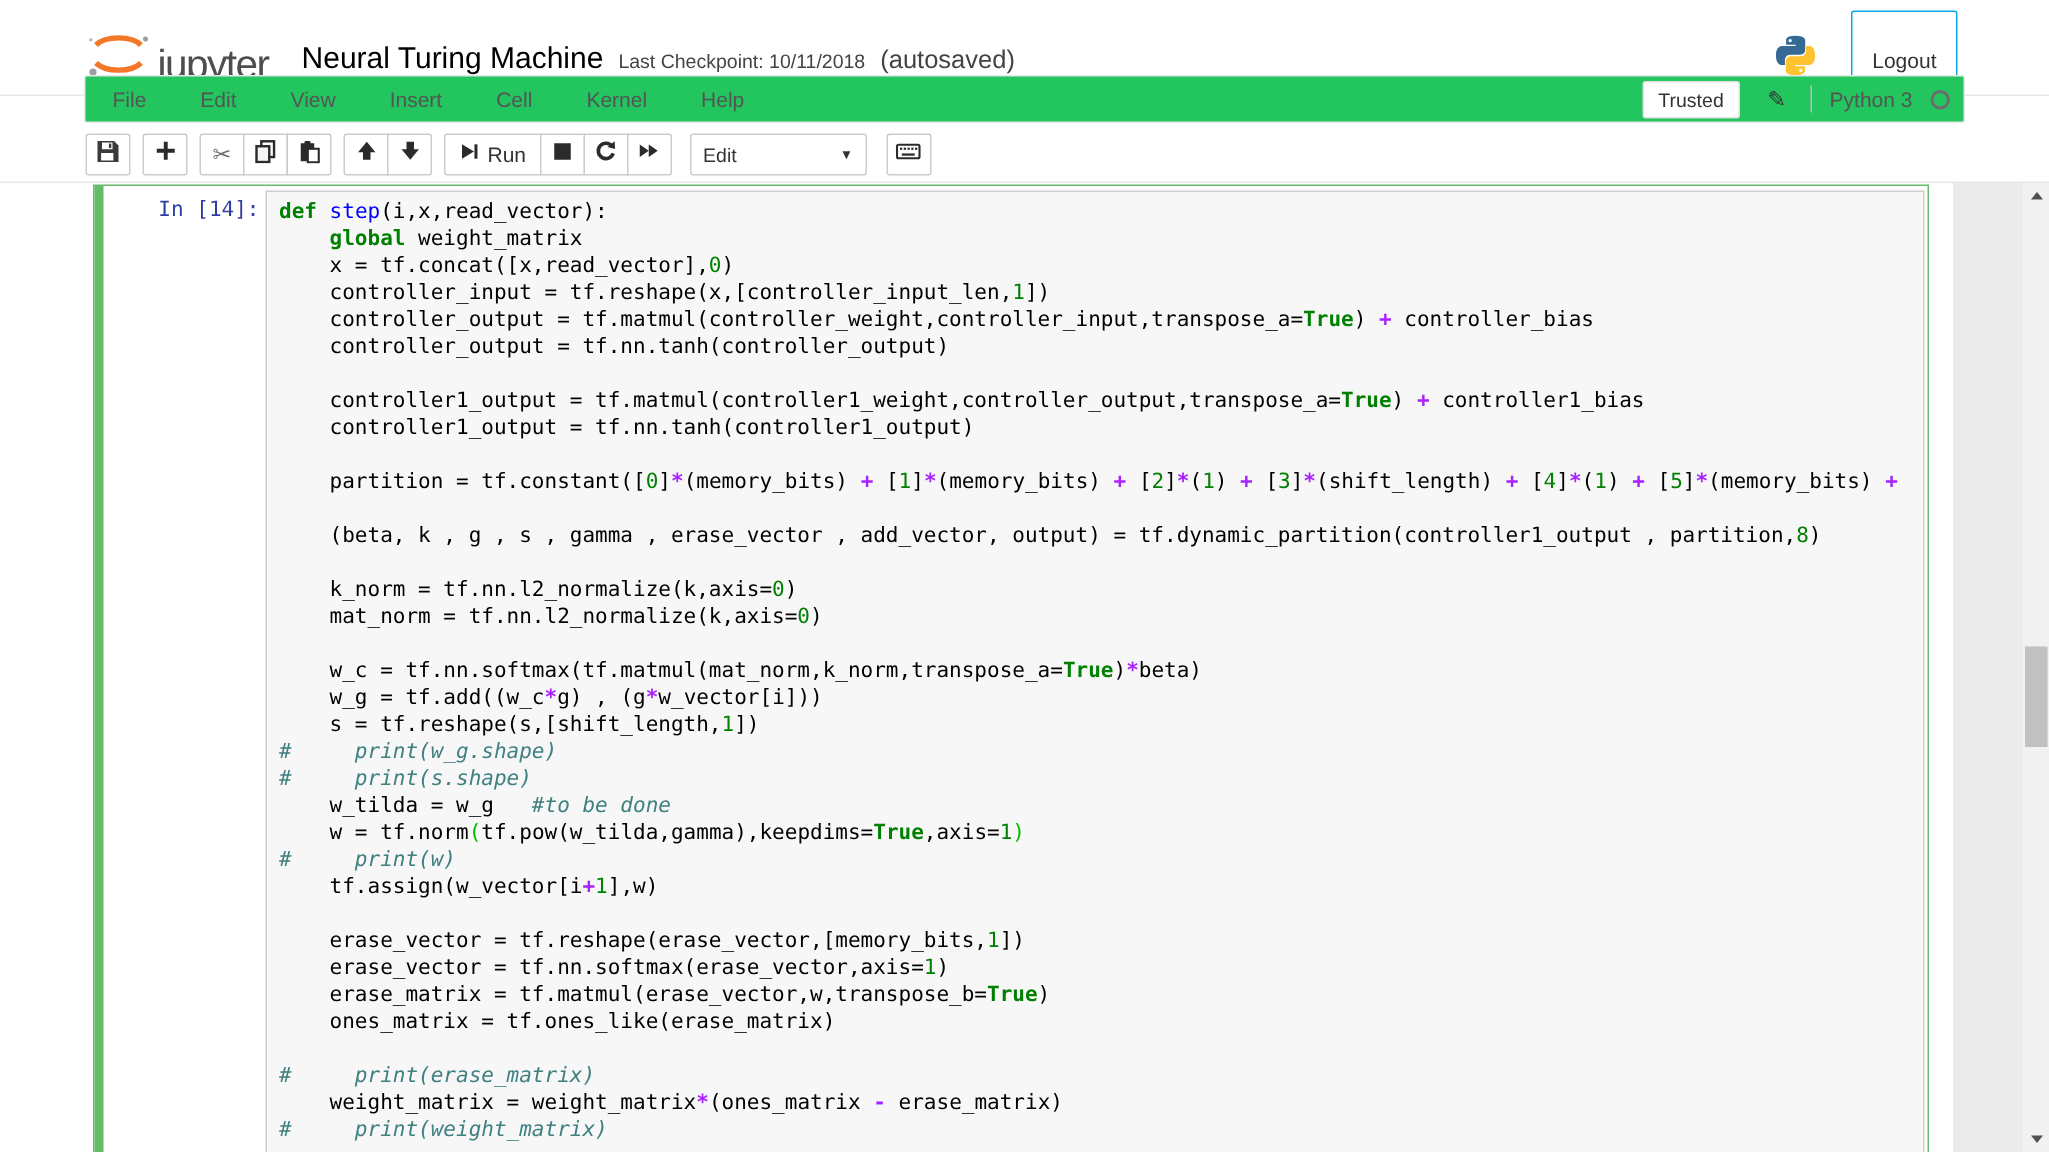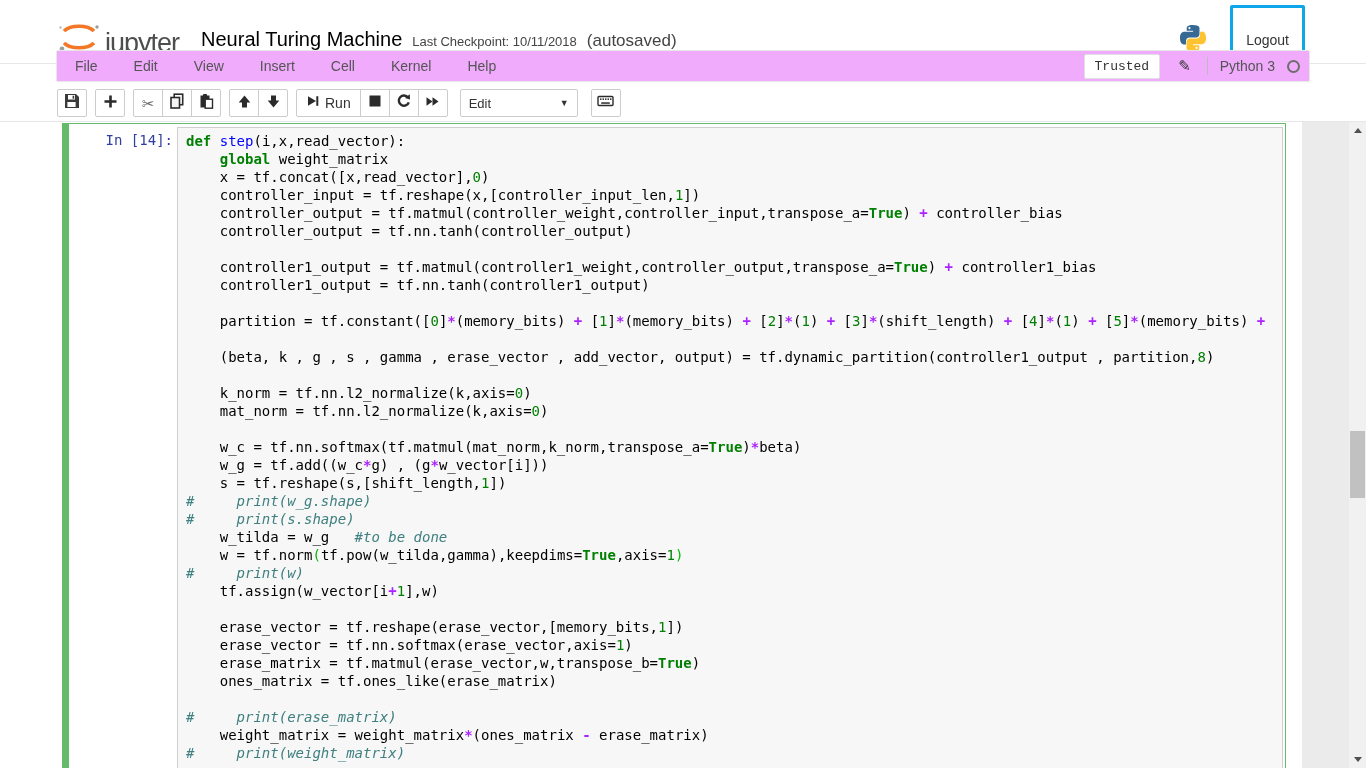--- a/index.html
+++ b/index.html
@@ -11,31 +11,31 @@
   .header { position:absolute; top:16px; left:0; width:1366px; height:48px; background:#fff;
             border-bottom:1px solid #e7e7e7; display:flex; align-items:center; }
   .logo { display:flex; align-items:flex-end; margin-left:57px; cursor:pointer; }
   .logo-text { font-size:27px; color:#4e4e4e; letter-spacing:-1px; margin-left:4px; line-height:30px; }
   .title-area { display:flex; align-items:baseline; margin-left:22px; }
   .nb-title { font-size:20px; color:#000; }
   .checkpoint { font-size:13px; color:#444; margin-left:10px; }
   .autosaved { font-size:17px; color:#444; margin-left:10px; }
   .header-right { margin-left:auto; display:flex; align-items:center; margin-right:61px; }
   .py-logo { margin-right:22px; }
-  .btn-logout { background:#fff; border:3px solid #0ea5e9; border-radius:2px; padding:24px 13px;
+  .btn-logout { background:#fff; border:1px solid #0ea5e9; border-radius:2px; padding:24px 13px;
                 font-size:14px; color:#333; cursor:pointer; font-family:inherit; }
 
   
-  .menubar { position:absolute; top:50px; left:56px; width:1254px; height:32px; background:#f0abfc;
+  .menubar { position:absolute; top:50px; left:56px; width:1254px; height:32px; background:#22c55e;
              border:1px solid #e7e7e7; border-radius:2px; display:flex; align-items:center; }
   .menu { display:flex; list-style:none; height:100%; }
   .menu li { font-size:14px; color:#555; padding:0 15px; margin:0 3px; display:flex; align-items:center; cursor:pointer; }
   .menubar-right { margin-left:auto; display:flex; align-items:center; padding-right:9px; }
   .btn-trusted { background:#fff; border:1px solid #e0e0e0; border-radius:2px; padding:4px 10px;
-                 font-size:13px; color:#333; cursor:default; font-family:Liberation Mono, monospace; }
+                 font-size:13px; color:#333; cursor:default; font-family:Liberation Sans, sans-serif; }
   .pencil { font-size:15px; color:#333; margin:0 16px 0 18px; }
   .mb-sep { width:1px; height:18px; background:#bbb; margin-right:12px; }
   .kernel-name { font-size:14px; color:#555; margin-right:12px; }
   .kernel-circle { width:13px; height:13px; border:2px solid #6d6d6d; border-radius:50%; background:transparent; }
 
   
   .toolbar { position:absolute; top:89px; left:57px; display:flex; align-items:center; }
   .tb-group { display:flex; margin-right:8px; }
   .tb-btn { width:30px; height:28px; background:#fff; border:1px solid #cccccc; display:flex;
             align-items:center; justify-content:center; cursor:pointer; margin-left:-1px; }

